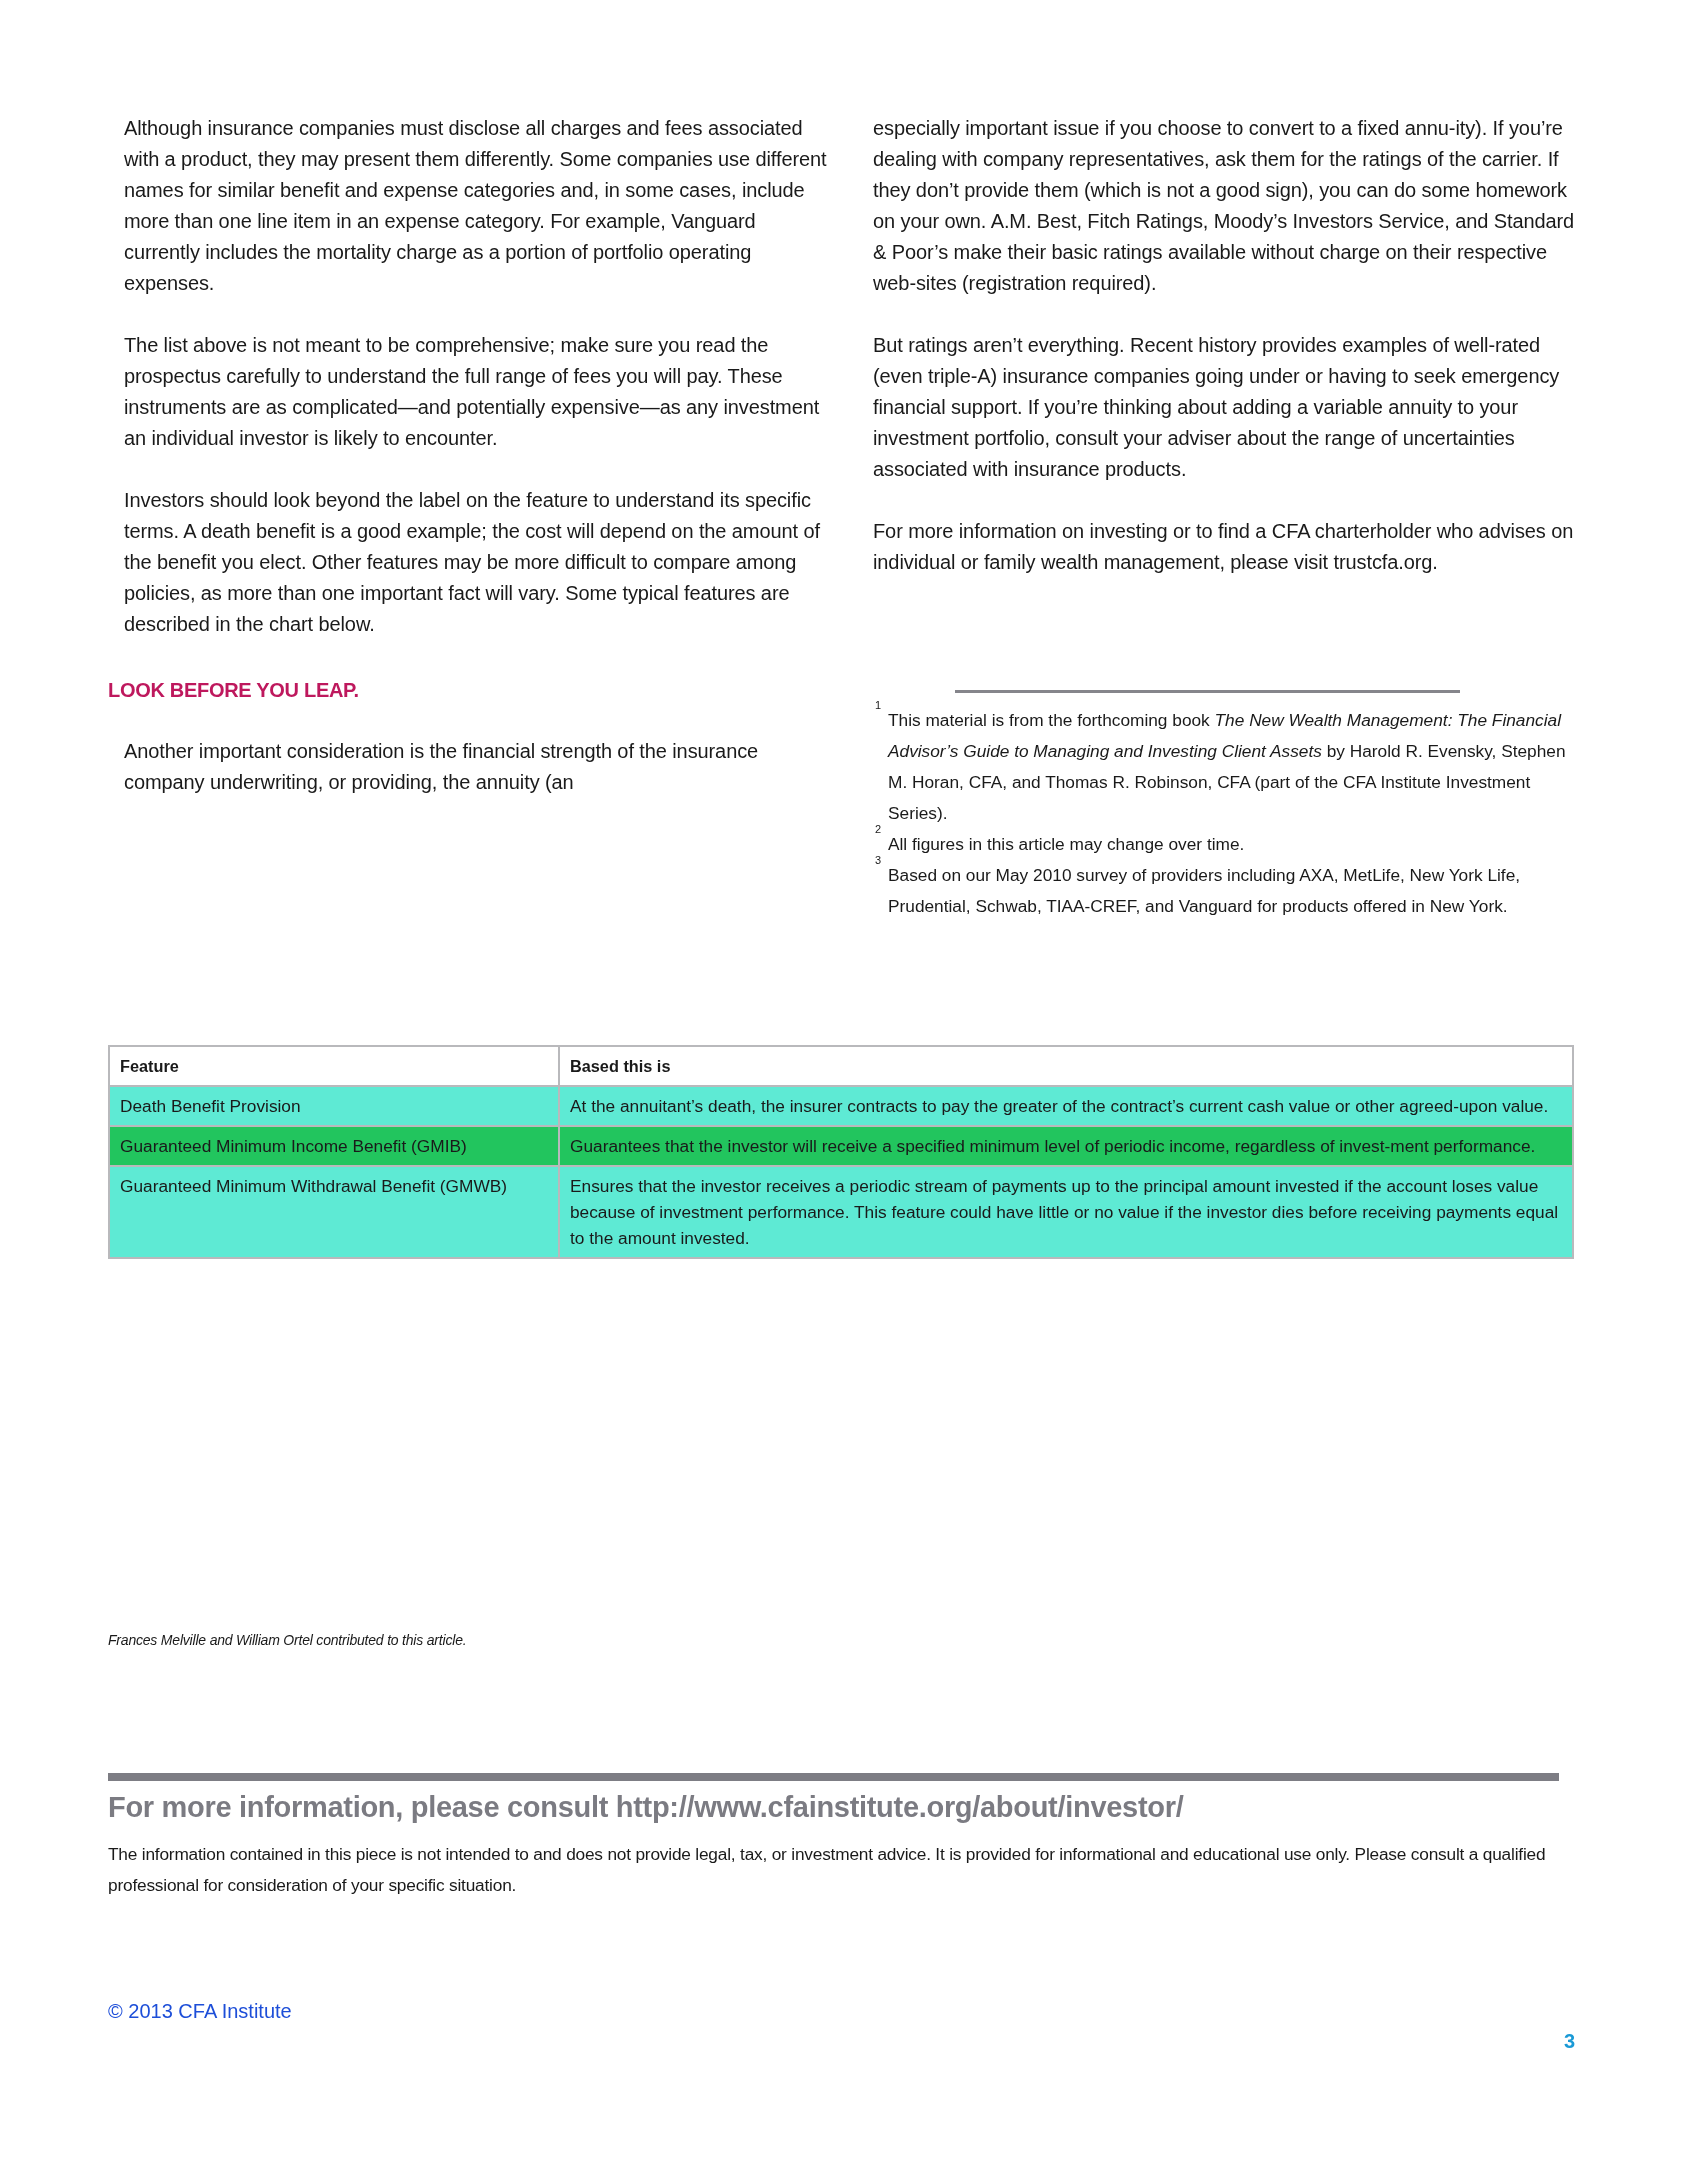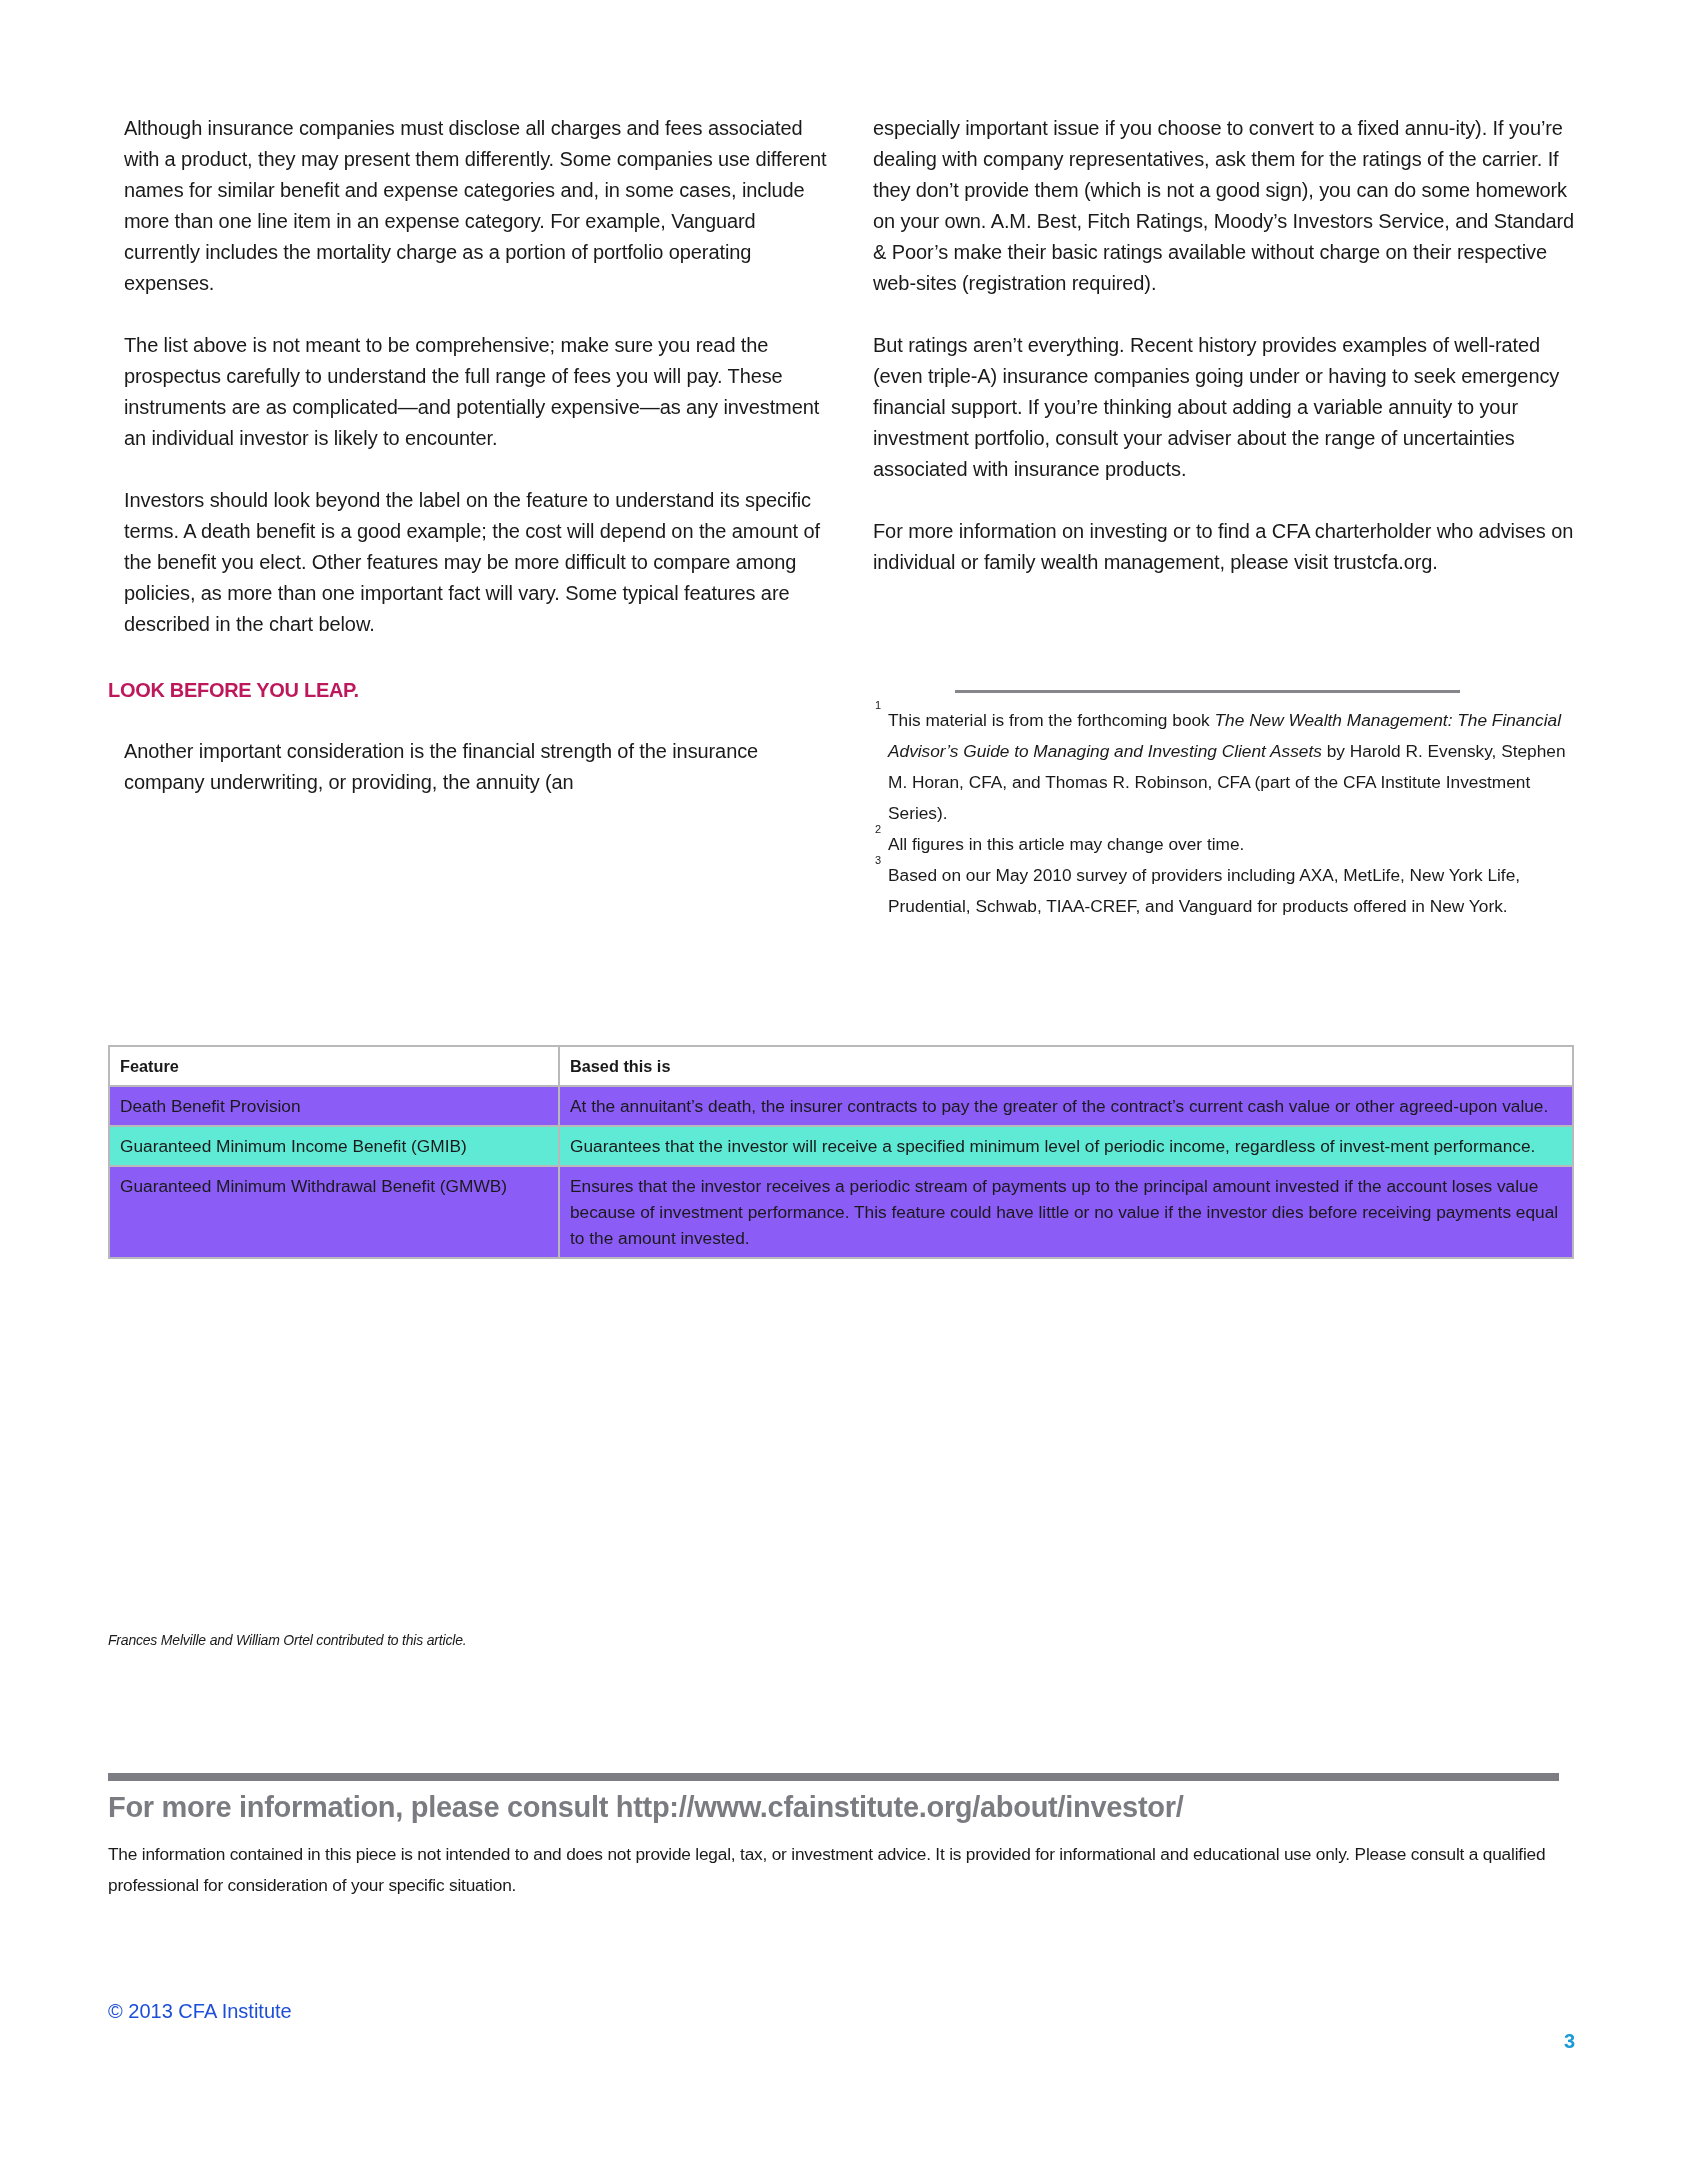--- a/index.html
+++ b/index.html
@@ -38,22 +38,22 @@
   table.features {
     position: absolute; left: 108px; top: 1045px; width: 1466px;
     border-collapse: collapse; font-size: 17.3px; line-height: 26px;
   }
   table.features td, table.features th {
     border: 2px solid #b9b9bc; padding: 6px 10px 6px 10px; vertical-align: top;
     text-align: left;
   }
   table.features th { font-weight: bold; font-size: 16.3px; background: #ffffff; height: 22px; border-radius: 8px; }
   table.features th.c1, table.features td.c1 { width: 428px; }
-  table.features tr.shaded td { background: #8b5cf6; }
-  table.features tr.plain td { background: #5eead4; }
+  table.features tr.shaded td { background: #5eead4; }
+  table.features tr.plain td { background: #22c55e; }
 
   .contrib {
     position: absolute; left: 108px; top: 1632px; font-size: 14px; font-style: italic;
     letter-spacing: -0.2px;
   }
   .thick-rule {
     position: absolute; left: 108px; top: 1773px; width: 1451px; height: 8px;
     background: #7d7d84;
   }
   .more-info {

